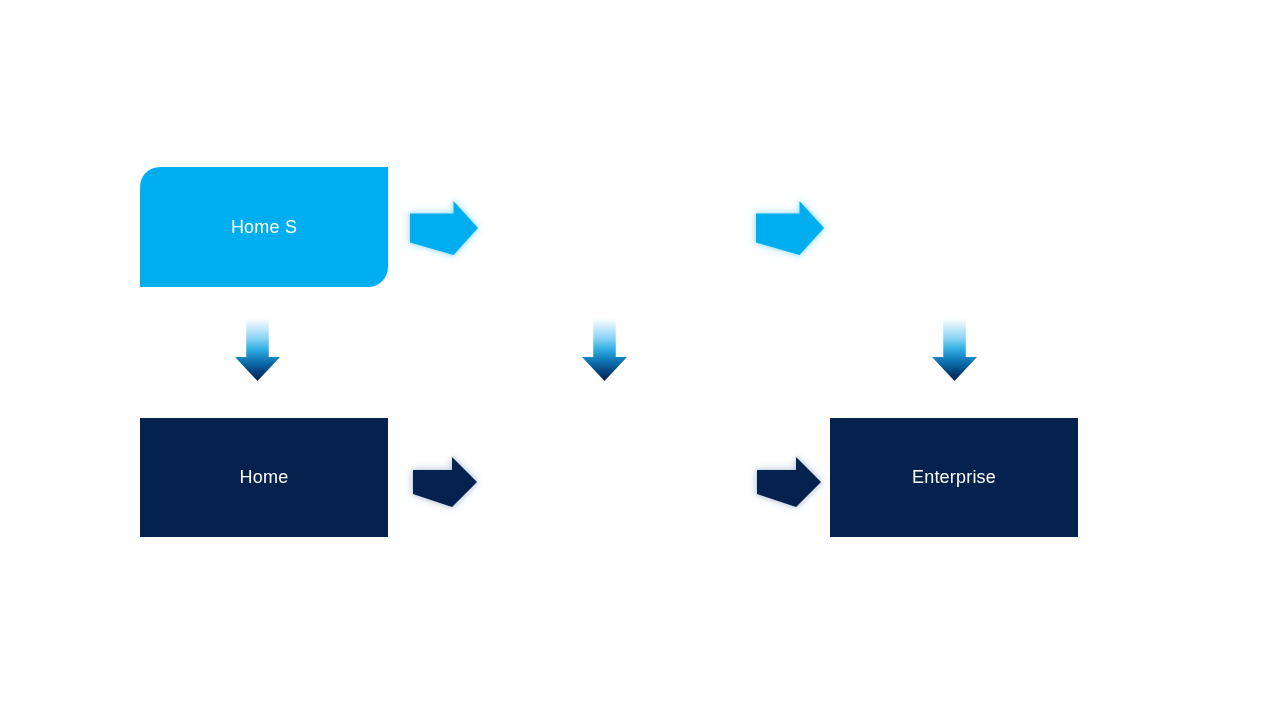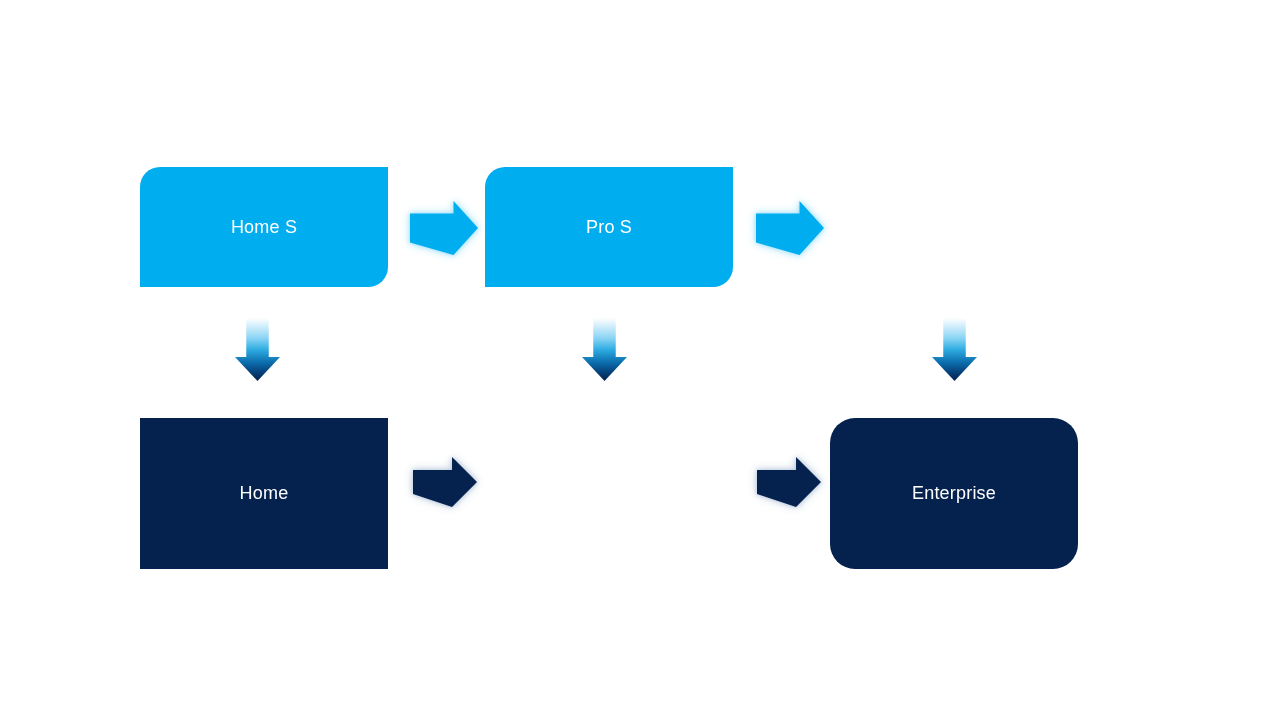--- a/index.html
+++ b/index.html
@@ -31,26 +31,26 @@
   
   .box.tier-s {
     top: 167px;
     height: 120px;
     background: #00AEEF;
     border-radius: 20px 0 20px 0;
   }
   
   .box.tier {
     top: 418px;
-    height: 151px;
+    height: 119px;
     background: #05224F;
   }
   .col1 { left: 126px; margin-left: 14px; }
   .col2 { left: 485px; }
-  .col3 { left: 830px; border-radius: 25px; }
+  .col3 { left: 830px; }
 
   
   .arrow-wrap { position: absolute; }
   .arrow-shape { width: 100%; height: 100%; }
 
   
   .arrow-wrap.light {
     top: 201px;
     width: 68px;
     height: 54px;
@@ -100,23 +100,20 @@
   .arrow-wrap.down.d3 { left: 932px; }
 </style>
 </head>
 <body>
 
 <div class="canvas">
 
   <div class="box tier-s col1">
     <span class="box-label">Home S</span>
   </div>
-  <div class="box tier-s col2">
-    <span class="box-label">Pro S</span>
-  </div>
 
   <div class="arrow-wrap light a1">
     <div class="arrow-shape"></div>
   </div>
   <div class="arrow-wrap light a2">
     <div class="arrow-shape"></div>
   </div>
 
   <div class="arrow-wrap down d1">
     <div class="arrow-shape" style="background: linear-gradient(rgb(255, 255, 255) 0%, rgb(205, 236, 250) 14%, rgb(138, 212, 244) 32%, rgb(47, 173, 227) 50%, rgb(12, 111, 174) 70%, rgb(7, 68, 125) 85%, rgb(3, 33, 76) 100%);"></div>

